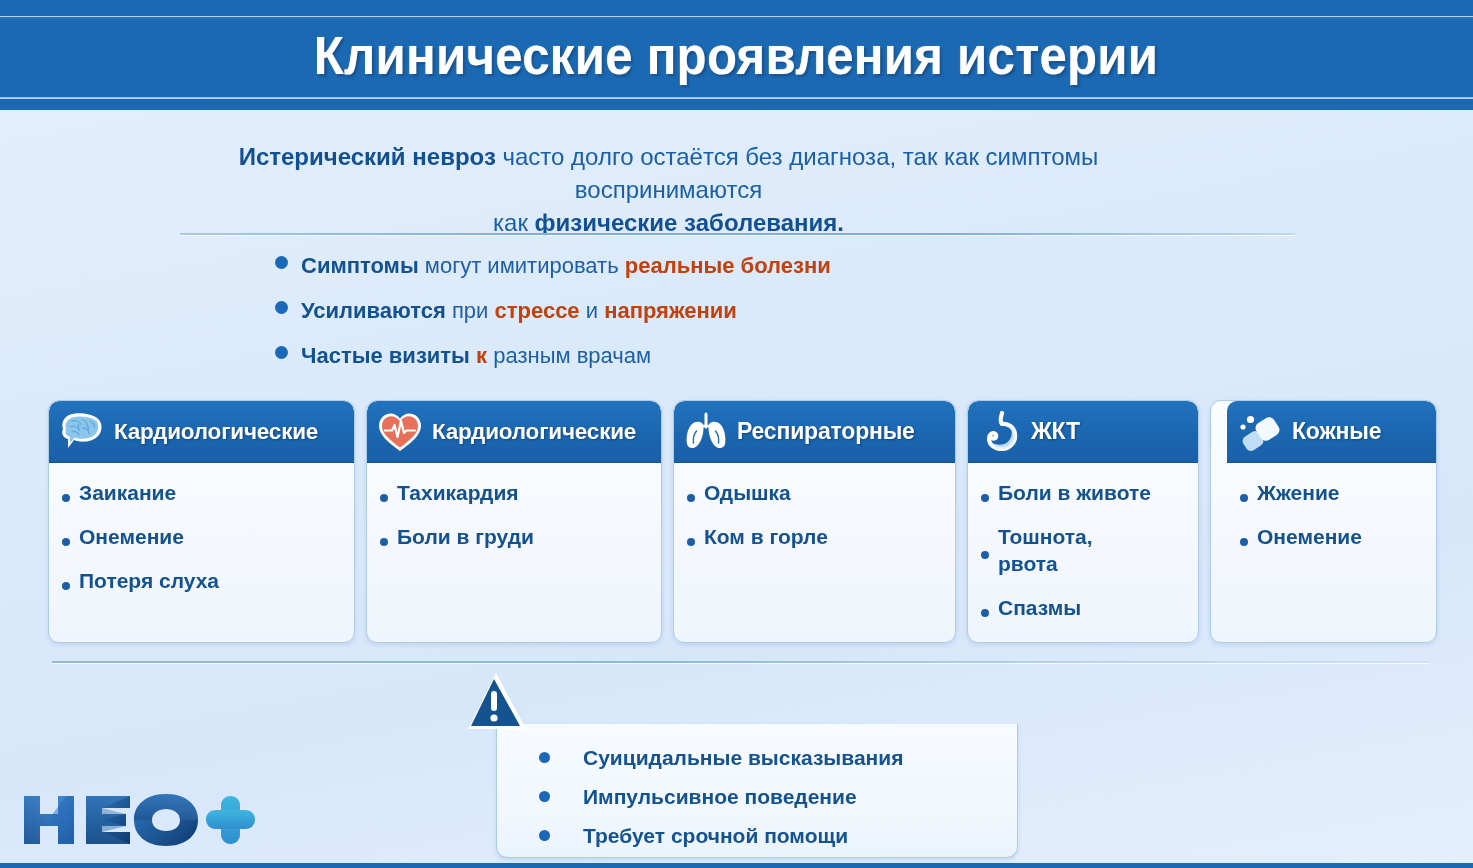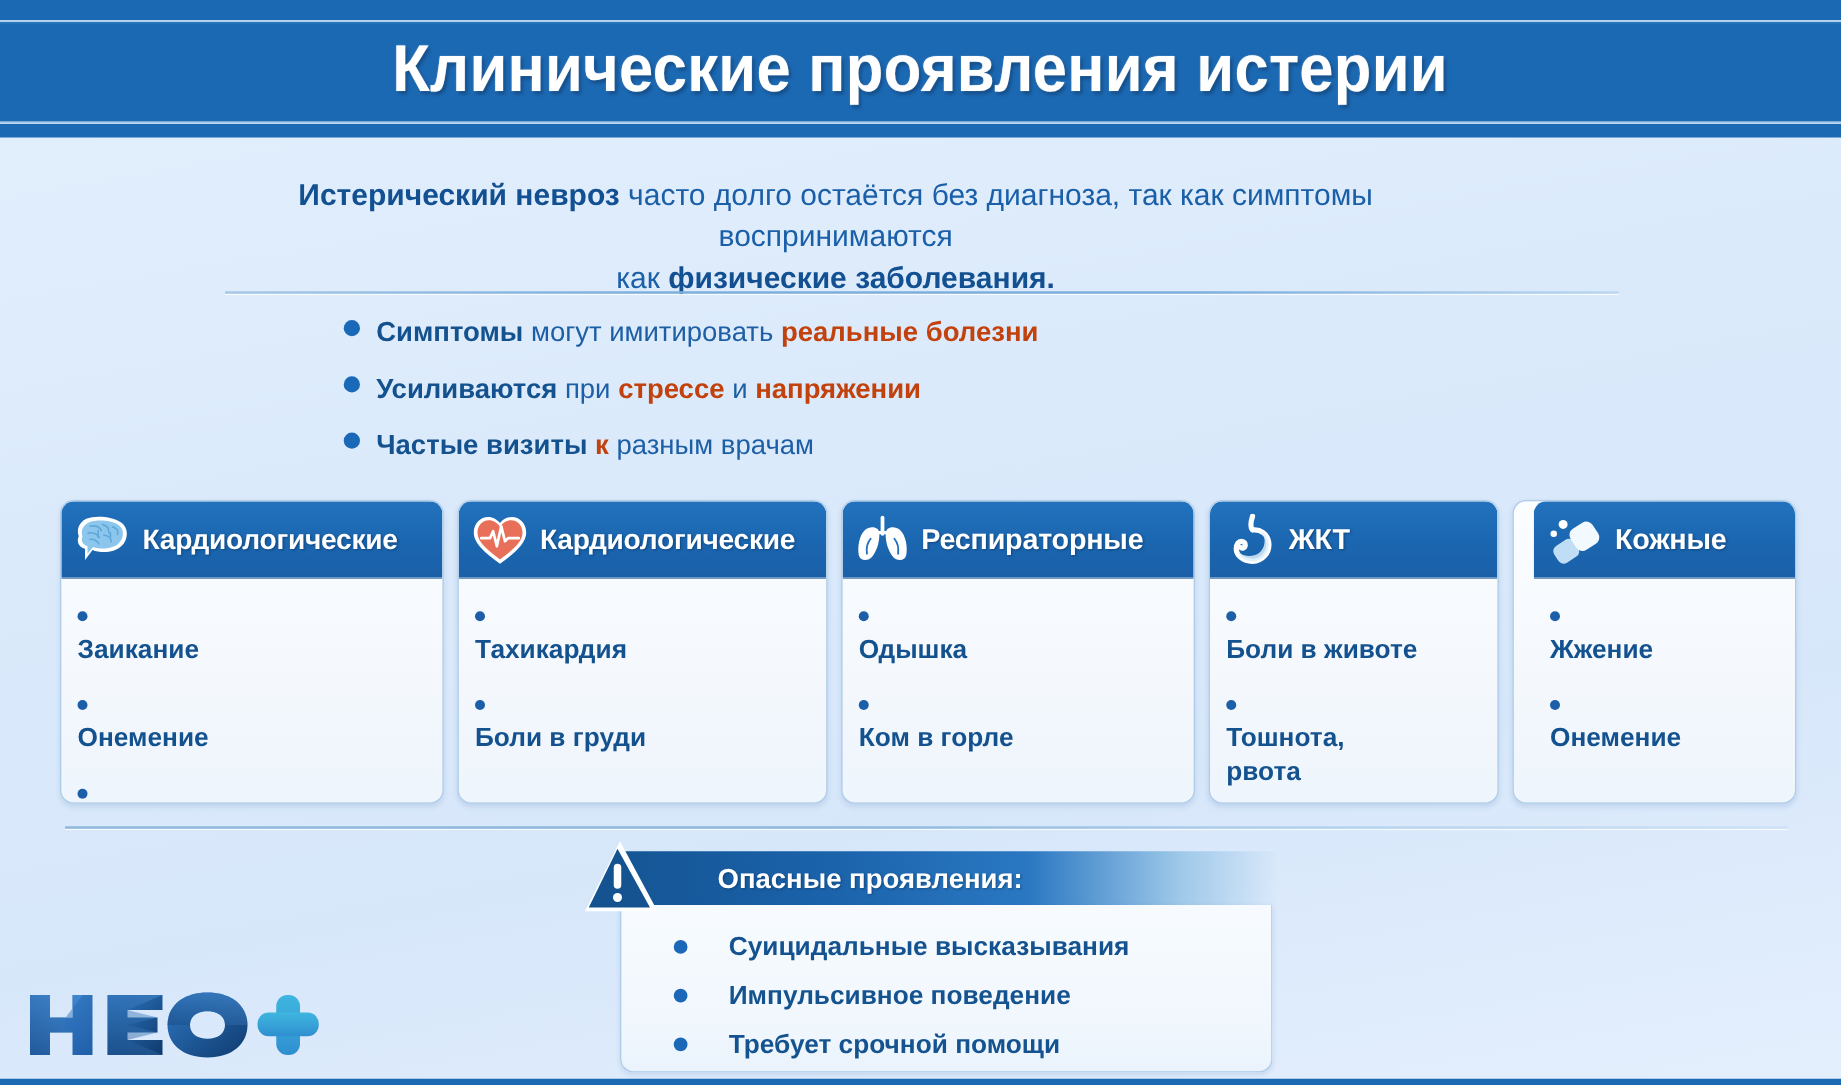--- a/index.html
+++ b/index.html
@@ -107,23 +107,22 @@
   .card-title {
     font-size:23px; font-weight:bold; color:#ffffff;
     text-shadow:1px 1px 2px rgba(8,40,75,.5);
     white-space:nowrap; letter-spacing:-.2px;
   }
   .card.c1 .card-title { font-size:22.5px; }
   .card.c2 .card-title { font-size:22.5px; }
 
   .card-body { padding:16px 13px 10px 13px; }
   .card-li {
-    display:flex; align-items:flex-start; gap:9px;
+    display:flex; align-items:center; gap:9px;
     margin-bottom:17px;
-    flex-direction:column;
   }
   .card-li-dot {
     width:8px; height:8px; border-radius:50%;
     background:#1c5fa8; flex:0 0 8px; margin-top:10px;
   }
   .card-li-text {
     font-size:21px; font-weight:bold; color:#14528f;
     line-height:27px;
   }
 
@@ -345,23 +344,20 @@
         <span class="card-li-text">Онемение</span>
       </div>
     </div>
   </div>
 
 </div>
 
 <div class="divider-bottom"></div>
 
 <div class="danger">
-  <div class="danger-head">
-    <span class="danger-head-text">Опасные проявления:</span>
-  </div>
   <svg class="danger-tri" viewBox="0 0 76 68">
     <path d="M33 4 L63 60 L5 60 Z" fill="#ffffff"></path>
     <path d="M31 10 L57 57 L8 57 Z" fill="#14538f"></path>
     <rect x="28" y="22" width="6" height="20" rx="3" fill="#ffffff"></rect>
     <circle cx="31" cy="49" r="3.6" fill="#ffffff"></circle>
   </svg>
   <div class="danger-body">
     <div class="d-li">
       <span class="d-li-dot"></span>
       <span class="d-li-text">Суицидальные высказывания</span>

